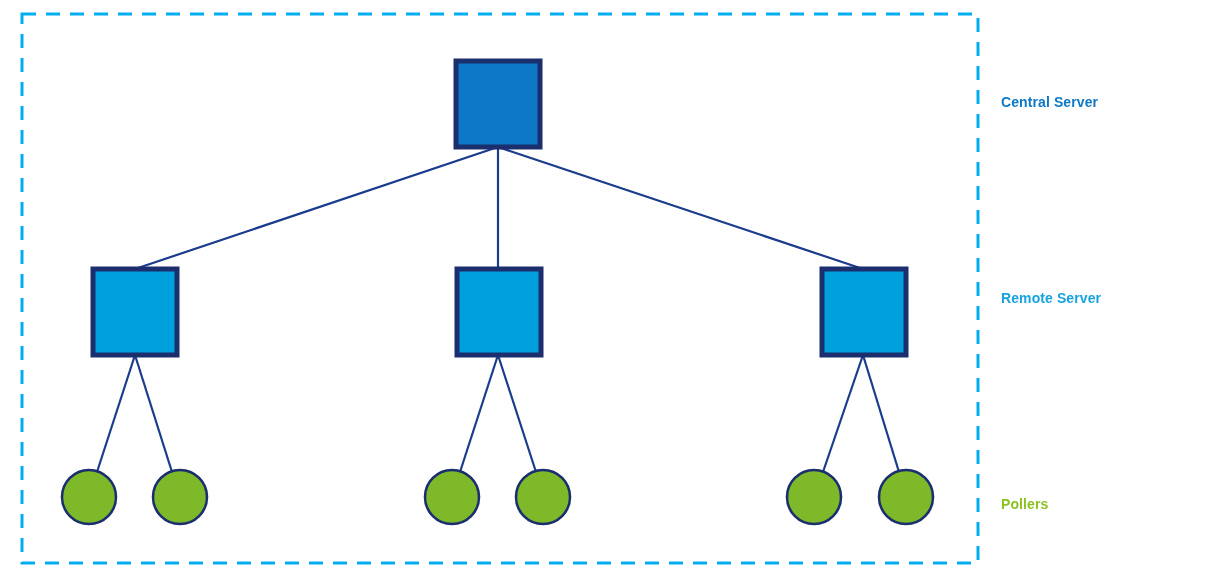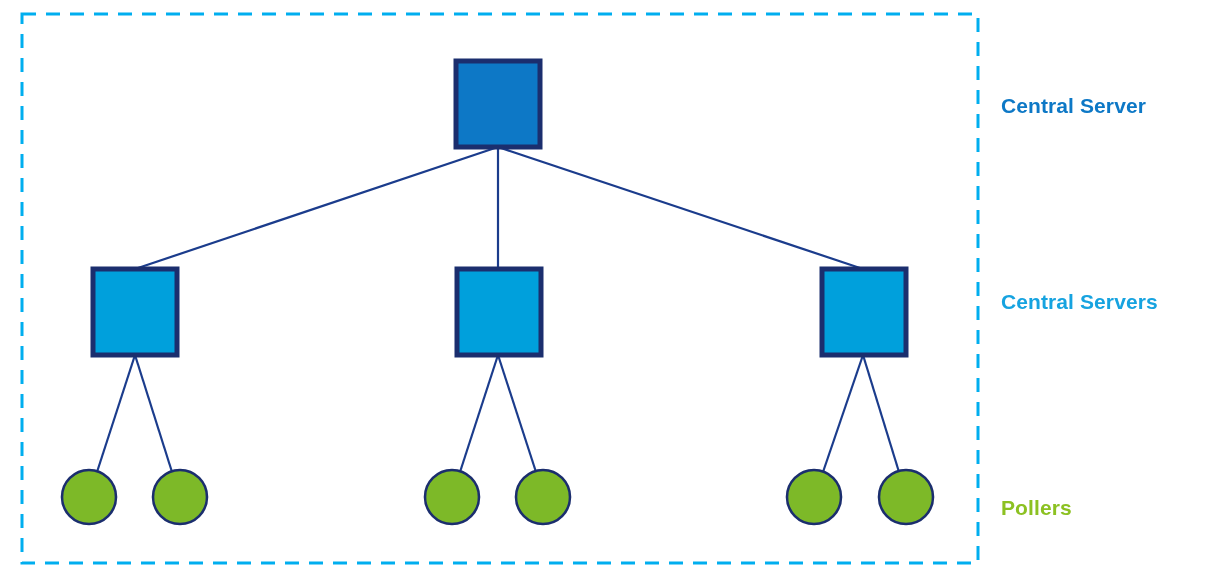--- a/index.html
+++ b/index.html
@@ -21,21 +21,21 @@
     position: absolute;
     left: 0;
     top: 0;
     width: 1211px;
     height: 581px;
   }
   .tier-label {
     position: absolute;
     font-family: "Liberation Sans", sans-serif;
     font-weight: bold;
-    font-size: 21px;
+    font-size: 14px;
     letter-spacing: 0.1px;
     white-space: nowrap;
     line-height: 1;
   }
   #label-central  { left: 1001px; top: 95px;  color: #0D78C6; }
   #label-remote   { left: 1001px; top: 291px; color: #16A3E0; }
   #label-pollers  { left: 1001px; top: 485px; color: #8CC122; }
 </style>
 </head>
 <body>
@@ -70,17 +70,17 @@
     <circle cx="89" cy="497" r="27" fill="#7DB928" stroke="#1B2E6E" stroke-width="2.6"></circle>
     <circle cx="180" cy="497" r="27" fill="#7DB928" stroke="#1B2E6E" stroke-width="2.6"></circle>
     <circle cx="452" cy="497" r="27" fill="#7DB928" stroke="#1B2E6E" stroke-width="2.6"></circle>
     <circle cx="543" cy="497" r="27" fill="#7DB928" stroke="#1B2E6E" stroke-width="2.6"></circle>
     <circle cx="814" cy="497" r="27" fill="#7DB928" stroke="#1B2E6E" stroke-width="2.6"></circle>
     <circle cx="906" cy="497" r="27" fill="#7DB928" stroke="#1B2E6E" stroke-width="2.6"></circle>
   </svg>
 
   <div class="tier-label" id="label-central" style="color: rgb(13, 120, 198); left: 1001px; top: 95px;">Central Server</div>
 
-  <div class="tier-label" id="label-remote" style="color: rgb(22, 163, 224); left: 1001px; top: 291px;">Central Servers</div>
+  <div class="tier-label" id="label-remote" style="color: rgb(22, 163, 224); left: 1001px; top: 291px;">Remote Server</div>
 
   <div class="tier-label" id="label-pollers" style="color: rgb(140, 193, 34); left: 1001px; top: 497px;">Pollers</div>
 
 </div>
 
 </body></html>

